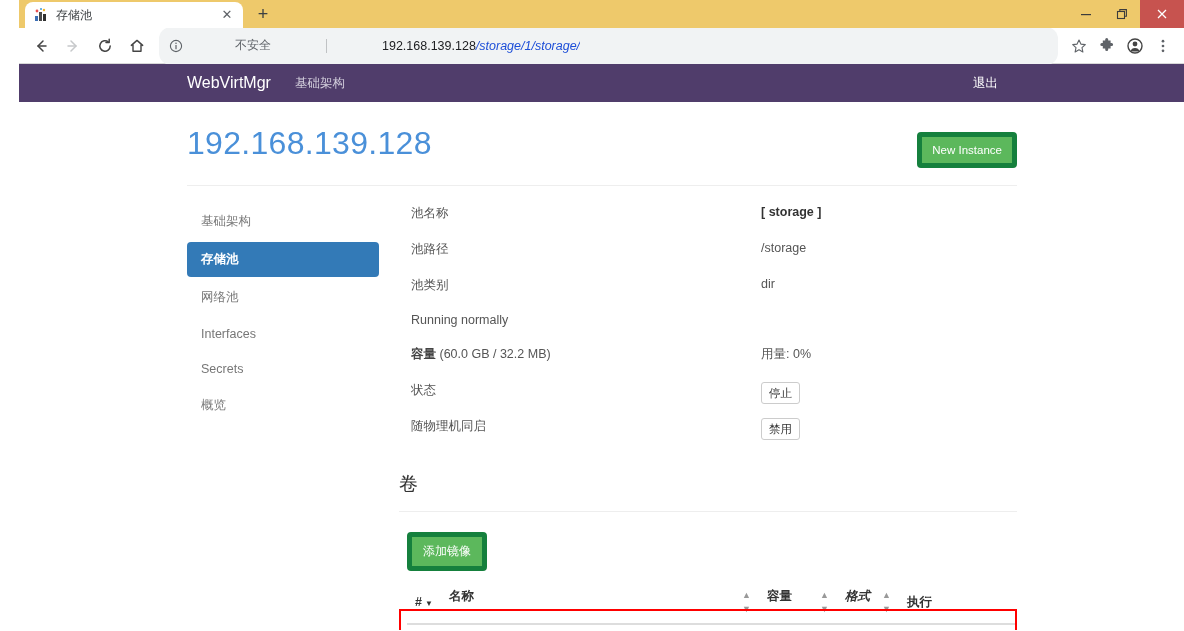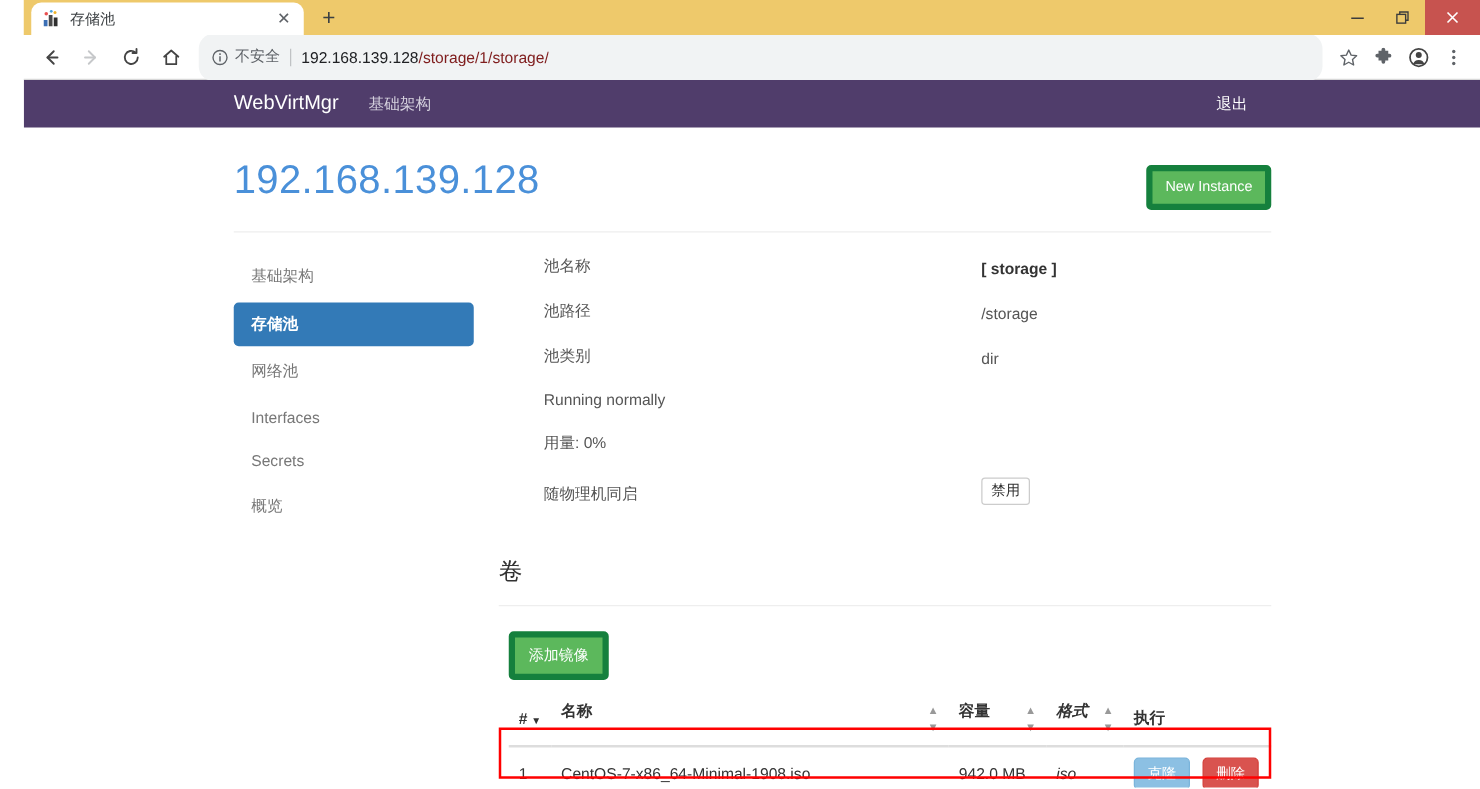--- a/index.html
+++ b/index.html
@@ -95,33 +95,34 @@
   .omnibox {
     flex: 1;
     height: 38px;
     background: #f1f3f4;
     border-radius: 12px;
     display: flex;
     align-items: center;
     padding: 0 10px;
     margin: 0 6px 0 4px;
     min-width: 0;
+    gap: 47px;
   }
   .info-icon { margin-right: 5px; color:#5f6368; display:flex; flex:none; }
   .notsecure { font-size: 12px; color: #5f6368; white-space: nowrap; }
   .omni-sep {
     width: 1px; height: 14px; background: #c0c2c4;
     margin: 0 8px;
     flex: none;
   }
   .omni-url {
     font-size: 12.5px; color: #202124;
     white-space: nowrap; overflow: hidden; text-overflow: ellipsis;
   }
-  .omni-url .dim { color: #7f1d1d; }
+  .omni-url .dim { color: #1d4ed8; font-style: italic; }
   .tb-icon {
     width: 26px; height: 26px;
     display: flex; align-items: center; justify-content: center;
     color: #5f6368;
     flex: none;
     margin-left: 2px;
   }
 
   
   .viewport {
@@ -269,22 +270,21 @@
   .side-item.active {
     background: #337ab7;
     color: #ffffff;
     font-weight: bold;
   }
 
   .detail { flex: 1; padding-left: 32px; }
   .dl-row {
     display: flex;
     margin-bottom: 18px;
-    align-items: flex-end;
-    margin-left: 24px;
+    align-items: flex-start;
   }
   .dl-term {
     width: 350px;
     font-size: 12.5px;
     color: #555555;
     flex: none;
     padding-top: 1px;
   }
   .dl-term b { font-weight: bold; color:#444; }
   .dl-term .light { color: #555; }
@@ -507,21 +507,28 @@
               <div class="dl-desc">/storage</div>
             </div>
             <div class="dl-row">
               <div class="dl-term">池类别</div>
               <div class="dl-desc">dir</div>
             </div>
             <div class="dl-row">
               <div class="dl-desc">Running normally</div>
             </div>
             <div class="dl-row">
+              <div class="dl-term"><b>容量</b><span class="light"> (60.0 GB / 32.2 MB)</span></div>
               <div class="dl-desc">用量: 0%</div>
+            </div>
+            <div class="dl-row tight">
+              <div class="dl-term">状态</div>
+              <div class="dl-desc">
+                <span class="btn btn-default">停止</span>
+              </div>
             </div>
             <div class="dl-row tight">
               <div class="dl-term">随物理机同启</div>
               <div class="dl-desc">
                 <span class="btn btn-default">禁用</span>
               </div>
             </div>
           </div>
         </div>
 

